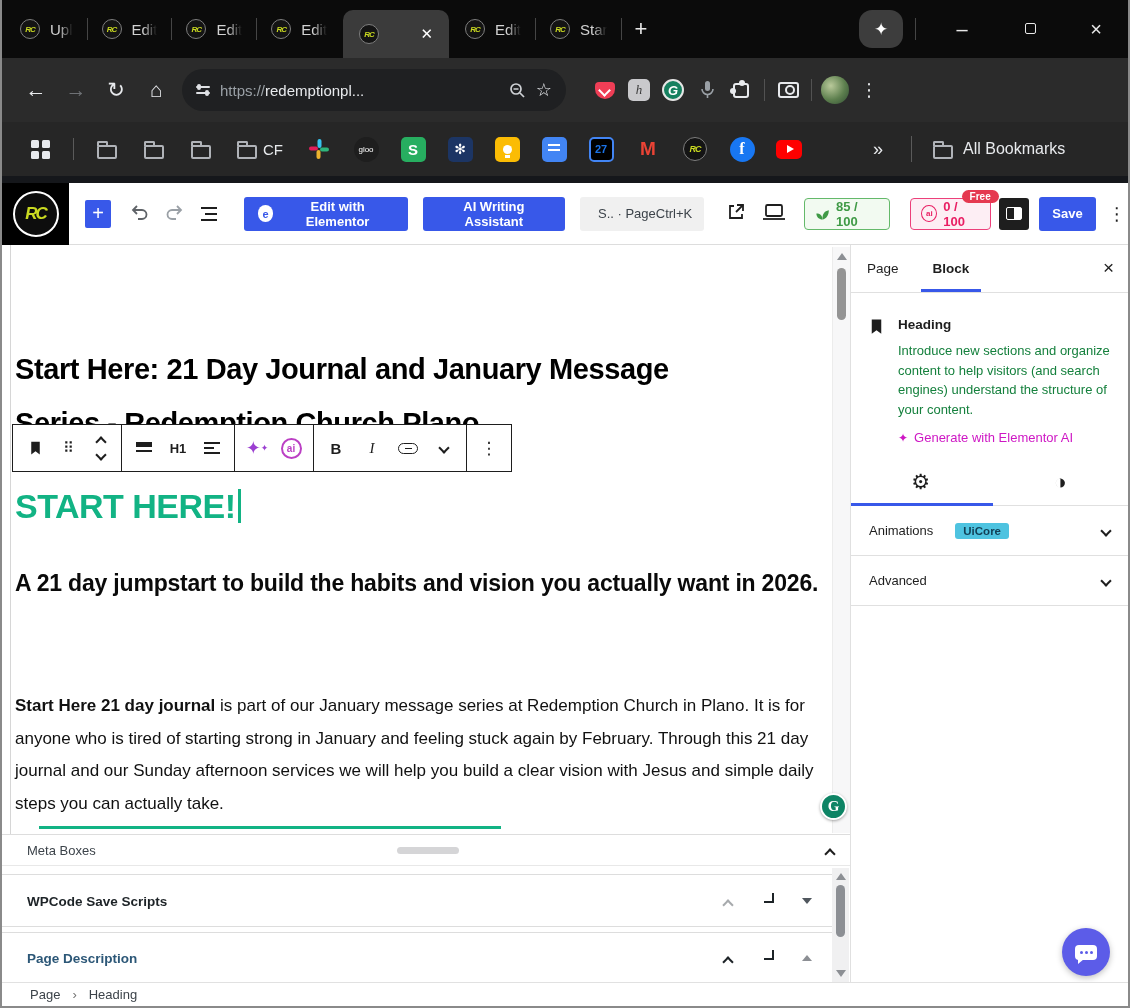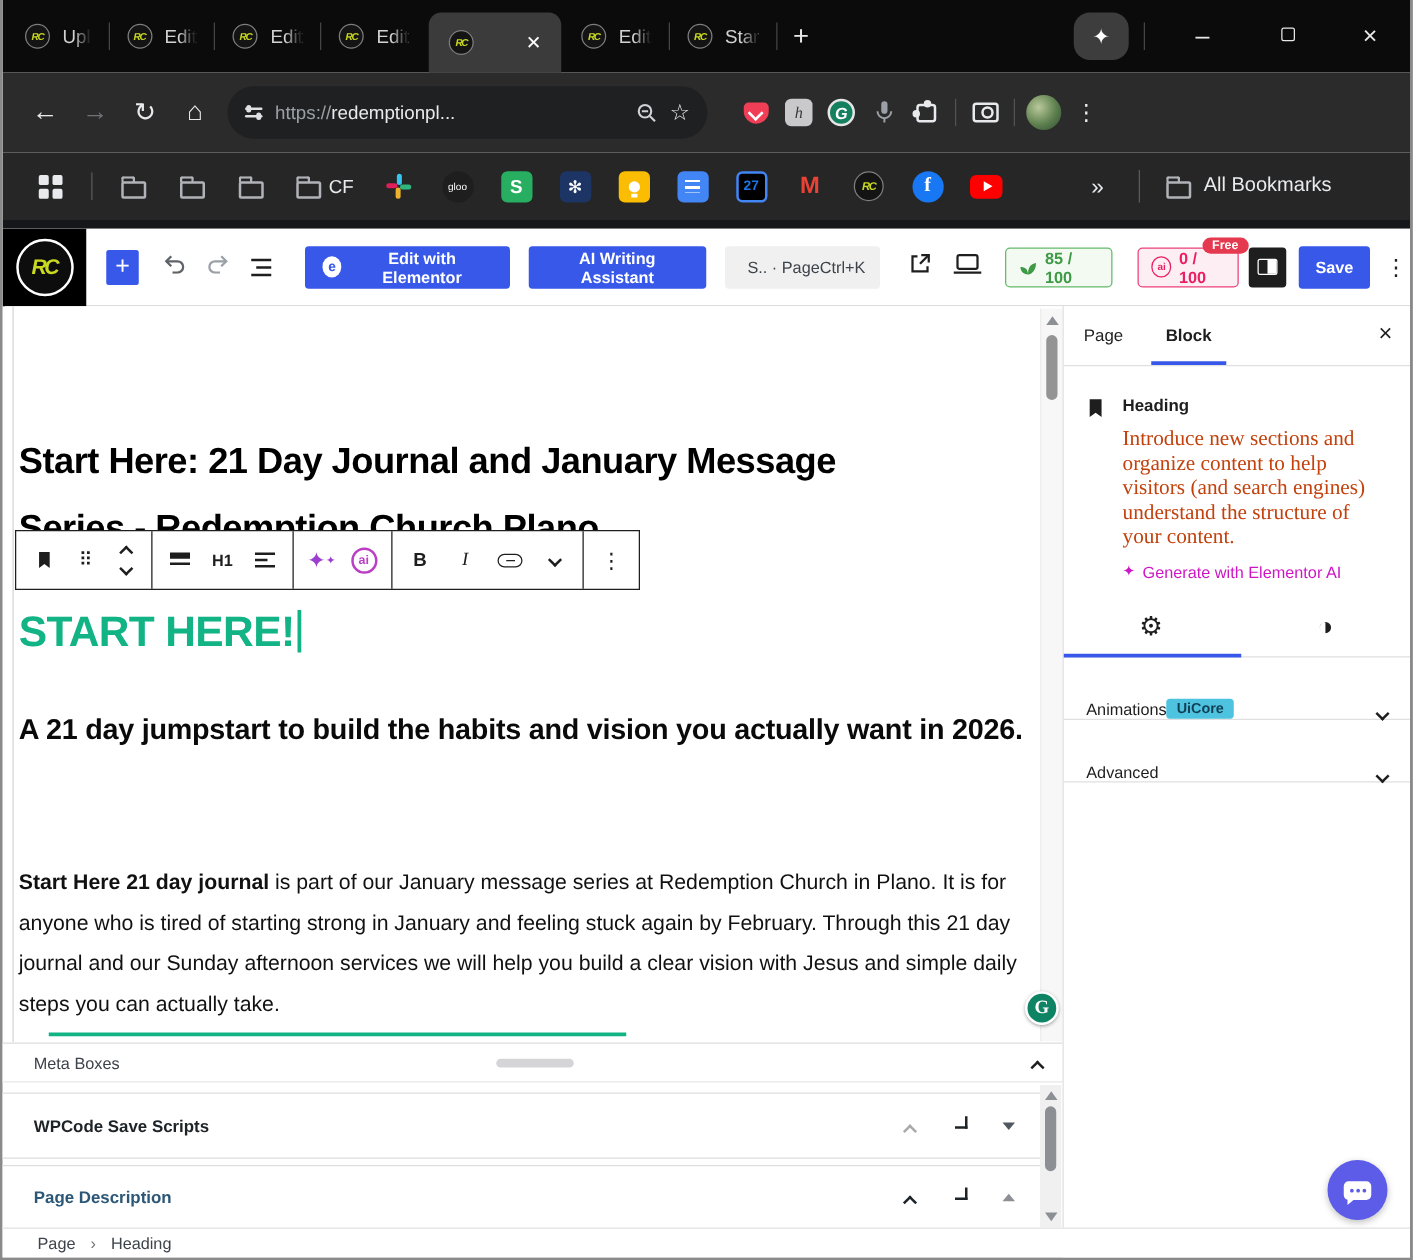--- a/index.html
+++ b/index.html
@@ -100,26 +100,26 @@
   .mbscroll{position:absolute;left:830px;top:868px;width:17px;height:114px;background:#f0f0f1;}
   .mbthumb{position:absolute;left:4px;top:17px;width:9px;height:52px;background:#8c8f94;border-radius:5px;}
   
   .sidebar{position:absolute;left:848px;top:245px;width:280px;height:761px;background:#fff;border-left:1px solid #e0e0e0;}
   .sbtabs{position:relative;height:48px;border-bottom:1px solid #e0e0e0;display:flex;align-items:center;padding:0 16px;gap:34px;font-size:13.5px;color:#1e1e1e;}
   .sbtab.active{font-weight:600;position:relative;}
   .sbtab.active::after{content:"";position:absolute;left:-12px;right:-12px;bottom:-16px;height:3px;background:#3858e9;}
   .sbclose{position:absolute;right:16px;top:12px;font-size:19px;color:#1e1e1e;}
   .blockcard{position:relative;padding:24px 16px 0 16px;}
   .bcname{font-size:13.5px;font-weight:600;color:#1e1e1e;}
-  .bcdesc{font-size:17px;line-height:19.5px;color:#c2410c;margin-top:9px;font-family:Liberation Serif, serif;}
+  .bcdesc{font-size:13px;line-height:19.5px;color:#15803d;margin-top:9px;}
   .genai{margin-top:11px;font-size:13px;color:#ce17c4;display:flex;align-items:center;gap:6px;}
   .sbicontabs{position:relative;height:47px;margin-top:14px;border-bottom:1px solid #e0e0e0;display:flex;}
   .sbicontabs .half{flex:1;display:flex;align-items:center;justify-content:center;font-size:21px;color:#1e1e1e;}
   .sbicontabs .activebar{position:absolute;left:0;bottom:-1px;width:142px;height:3px;background:#3858e9;}
-  .accrow{position:relative;height:50px;border-bottom:1px solid #e0e0e0;display:flex;align-items:flex-end;padding:0 18px;gap:0;font-size:13px;color:#1e1e1e;}
+  .accrow{position:relative;height:50px;border-bottom:1px solid #e0e0e0;display:flex;align-items:center;padding:0 18px;gap:22px;font-size:13px;color:#1e1e1e;}
   .uicore{background:#4ec3e0;color:#123f55;font-size:11.5px;font-weight:700;padding:2px 8px;border-radius:3px;}
   .accrow .chv{position:absolute;right:20px;color:#1e1e1e;}
   
   .footer{position:absolute;left:0;top:982px;width:1126px;height:24px;background:#fff;border-top:1px solid #e1e1e1;display:flex;align-items:center;padding:0 28px;gap:12px;font-size:13px;color:#3c434a;}
   .chatbtn{position:absolute;left:1060px;top:928px;width:48px;height:48px;border-radius:50%;background:#5c5ce8;border:none;display:flex;align-items:center;justify-content:center;box-shadow:0 2px 6px rgba(0,0,0,.25);}
   .bubble{width:22px;height:15px;background:#fff;border-radius:4px;position:relative;display:flex;align-items:center;justify-content:center;gap:2px;}
   .bubble::after{content:"";position:absolute;left:3px;bottom:-4px;width:0;height:0;border-left:6px solid #fff;border-bottom:5px solid transparent;}
   .bubble i{width:3px;height:3px;border-radius:50%;background:#5c5ce8;}
   .flagicon{display:inline-block;}
 </style>

